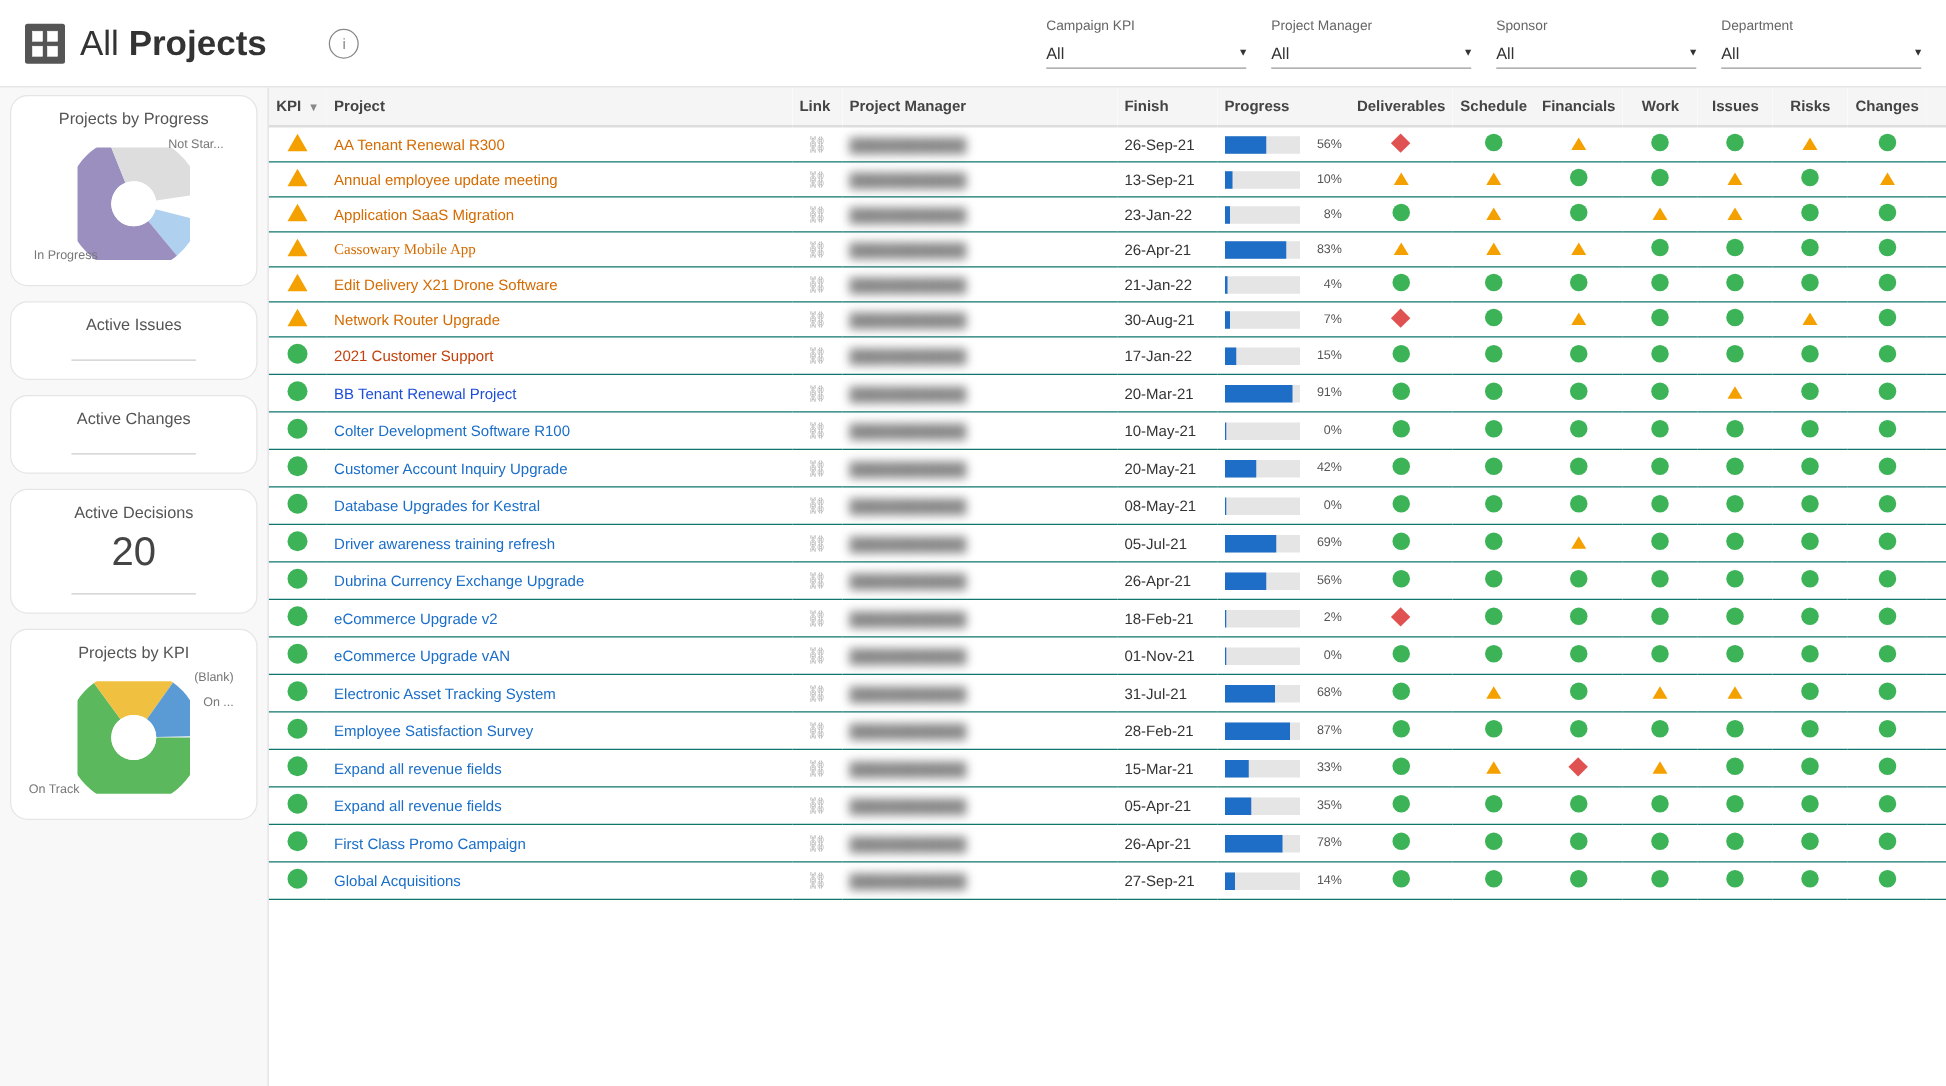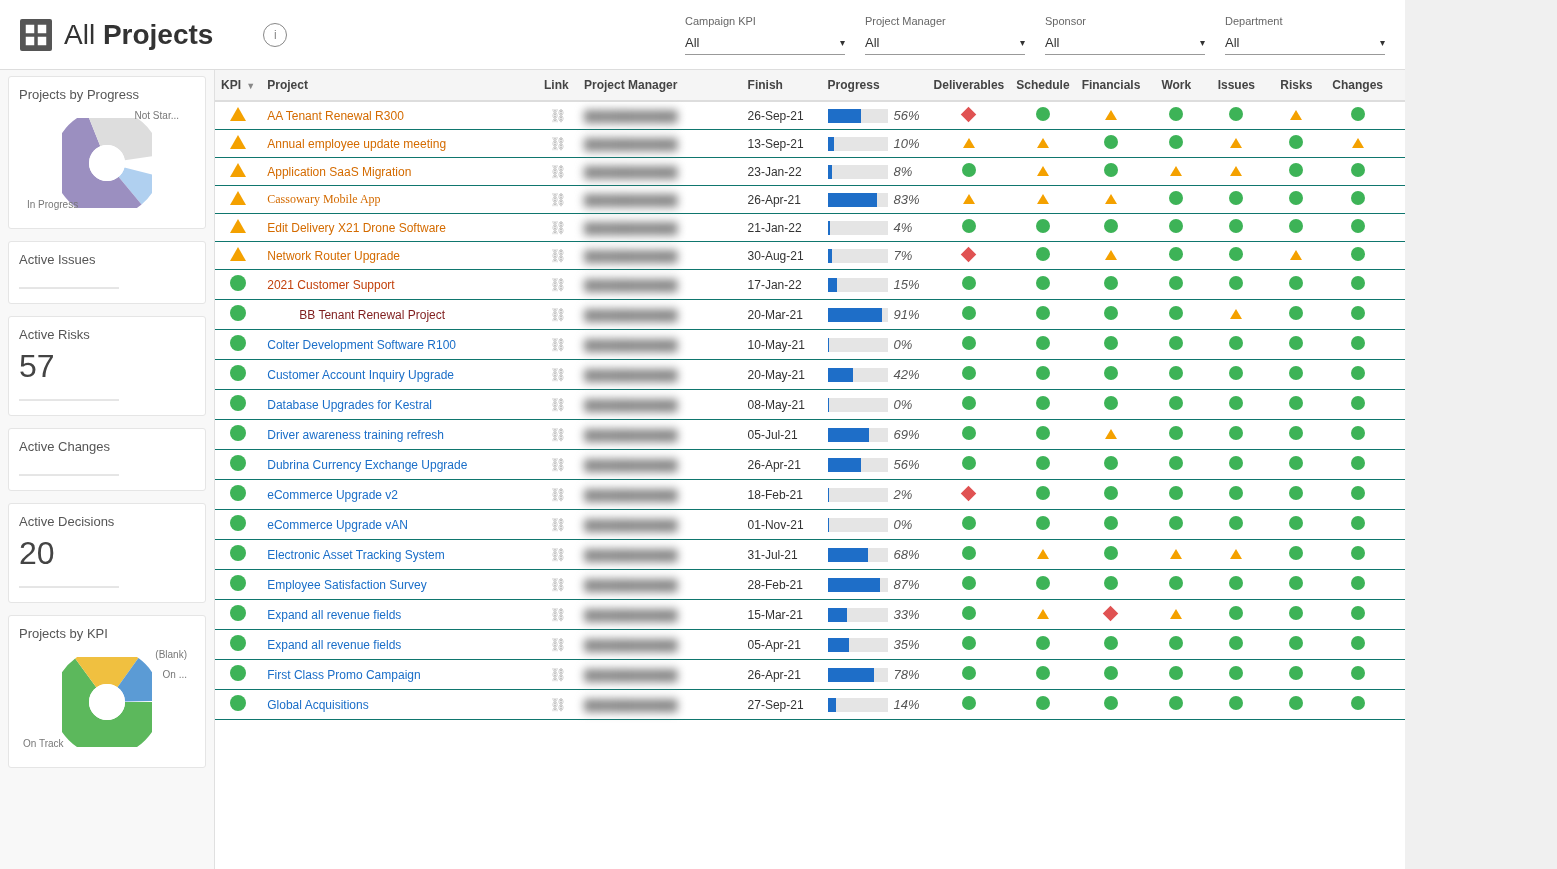--- a/index.html
+++ b/index.html
@@ -1,18 +1,18 @@
 <!DOCTYPE html>
 <html><head>
   <meta charset="utf-8">
   <style>
     * { box-sizing: border-box; margin: 0; padding: 0; }
     body { font-family: 'Segoe UI', Arial, sans-serif; font-size: 12px; background: #f0f0f0; color: #333; overflow: hidden; }
 
-    .app-container { display: flex; flex-direction: column; height: 869px; width: 1405px; background: #fff; }
+    .app-container { display: flex; flex-direction: column; height: 869px; width: 1557px; background: #fff; }
 
     
     .header { display: flex; align-items: center; padding: 10px 20px; background: #fff; border-bottom: 1px solid #ddd; min-height: 70px; }
     .header-title-area { display: flex; align-items: center; gap: 12px; margin-right: 30px; }
     .header-icon { width: 32px; height: 32px; background: #555; display: flex; align-items: center; justify-content: center; color: white; font-size: 14px; border-radius: 2px; }
     .header-title { font-size: 28px; font-weight: 300; color: #333; }
     .header-title strong { font-weight: 700; }
     .info-icon { width: 24px; height: 24px; border: 1.5px solid #888; border-radius: 50%; display: flex; align-items: center; justify-content: center; color: #888; font-size: 12px; margin-left: 20px; margin-right: auto; cursor: pointer; }
     .filter-group { display: flex; gap: 20px; align-items: flex-end; }
     .filter-item { display: flex; flex-direction: column; min-width: 160px; }
@@ -20,21 +20,21 @@
     .filter-select { display: flex; align-items: center; justify-content: space-between; border-bottom: 1px solid #999; padding: 4px 0; cursor: pointer; min-width: 160px; font-size: 13px; color: #333; }
     .filter-select span { color: #333; }
     .chevron { font-size: 10px; color: #666; margin-left: 8px; }
 
     
     .main-content { display: flex; flex: 1; overflow: hidden; }
 
     
     .sidebar { width: 215px; background: #f8f8f8; border-right: 1px solid #e0e0e0; display: flex; flex-direction: column; overflow-y: auto; }
 
-    .sidebar-card { background: #fff; margin: 6px 8px; border: 1px solid #e5e5e5; border-radius: 3px; padding: 10px; }
+    .sidebar-card { background: #fff; margin: 6px 8px; border: 1px solid #e5e5e5; border-radius: 14px; padding: 10px; text-align: center; }
     .sidebar-card-title { font-size: 13px; color: #555; margin-bottom: 6px; }
     .sidebar-card-number { font-size: 32px; font-weight: 300; color: #444; }
 
     
     .table-area { flex: 1; overflow: auto; }
 
     .projects-table { width: 100%; border-collapse: collapse; }
     .projects-table thead th { position: sticky; top: 0; background: #f5f5f5; border-bottom: 2px solid #ddd; padding: 8px 6px; text-align: left; font-weight: 600; font-size: 12px; color: #444; white-space: nowrap; z-index: 10; }
     .projects-table thead th.center { text-align: center; }
     .projects-table tbody tr { border-bottom: 1px solid #0f766e; }
@@ -52,21 +52,21 @@
     .triangle-warning { display: inline-block; width: 0; height: 0; border-left: 8px solid transparent; border-right: 8px solid transparent; border-bottom: 14px solid #f4a100; }
     .circle-green { display: inline-block; width: 16px; height: 16px; background: #3db357; border-radius: 50%; }
     .triangle-sm { display: inline-block; width: 0; height: 0; border-left: 6px solid transparent; border-right: 6px solid transparent; border-bottom: 10px solid #f4a100; }
     .circle-green-sm { display: inline-block; width: 14px; height: 14px; background: #3db357; border-radius: 50%; }
     .diamond-red-sm { display: inline-block; width: 11px; height: 11px; background: #e05252; transform: rotate(45deg); }
 
     
     .progress-bar-container { display: flex; align-items: center; gap: 6px; }
     .progress-bar { background: #e5e5e5; height: 14px; flex: 1; position: relative; min-width: 60px; }
     .progress-fill { background: #1e6ec8; height: 100%; }
-    .progress-text { font-size: 13px; color: #555; min-width: 28px; text-align: left; font-style: italic; }
+    .progress-text { font-size: 10px; color: #555; min-width: 28px; text-align: right; }
 
     
     .link-icon { color: #aaa; font-size: 13px; cursor: pointer; }
 
     
     .project-link { color: #1a6ec8; cursor: pointer; text-decoration: none; }
 
     
     .blurred-text { filter: blur(4px); color: #888; font-size: 11px; user-select: none; }
 
@@ -146,28 +146,20 @@
       </div>
 
       <div class="sidebar-card">
         <div class="sidebar-card-title">Active Issues</div>
         <div style="height:6px;"></div>
         <svg width="100" height="4">
             <line x1="0" y1="2" x2="100" y2="2" stroke="#ccc" stroke-width="1"></line>
           </svg>
       </div>
 
-      <div class="sidebar-card">
-        <div class="sidebar-card-title">Active Risks</div>
-        <div class="sidebar-card-number">57</div>
-        <div style="height:6px;"></div>
-        <svg width="100" height="4">
-            <line x1="0" y1="2" x2="100" y2="2" stroke="#ccc" stroke-width="1"></line>
-          </svg>
-      </div>
 
       <div class="sidebar-card">
         <div class="sidebar-card-title">Active Changes</div>
         <div style="height:6px;"></div>
         <svg width="100" height="4">
             <line x1="0" y1="2" x2="100" y2="2" stroke="#ccc" stroke-width="1"></line>
           </svg>
       </div>
 
       <div class="sidebar-card">
@@ -370,21 +362,21 @@
     <td class="status-col" style="text-align:center;"><span class="circle-green-sm"></span></td>
     <td class="status-col" style="text-align:center;"><span class="circle-green-sm"></span></td>
     <td class="status-col" style="text-align:center;"><span class="circle-green-sm"></span></td>
     <td class="status-col" style="text-align:center;"><span class="circle-green-sm"></span></td>
     <td class="status-col" style="text-align:center;"><span class="circle-green-sm"></span></td>
     <td class="status-col" style="text-align:center;"><span class="circle-green-sm"></span></td>
     <td class="status-col" style="text-align:center;"><span class="circle-green-sm"></span></td>
   </tr>
             <tr>
     <td class="kpi-col" style="text-align:center;"><span class="circle-green"></span></td>
-    <td class="project-col"><span class="project-link" style="color:#7f1d1d;margin-left:32px;">BB Tenant Renewal Project</span></td>
+    <td class="project-col"><span class="project-link" style="color:#1d4ed8;">BB Tenant Renewal Project</span></td>
     <td class="link-col"><span class="link-icon">⛓</span></td>
     <td class="pm-col"><span class="blurred-text">████████████</span></td>
     <td class="finish-col">20-Mar-21</td>
     <td class="progress-col">
       <div class="progress-bar-container">
         <div class="progress-bar">
           <div class="progress-fill" style="width:91%;"></div>
         </div>
         <span class="progress-text">91%</span>
       </div>

